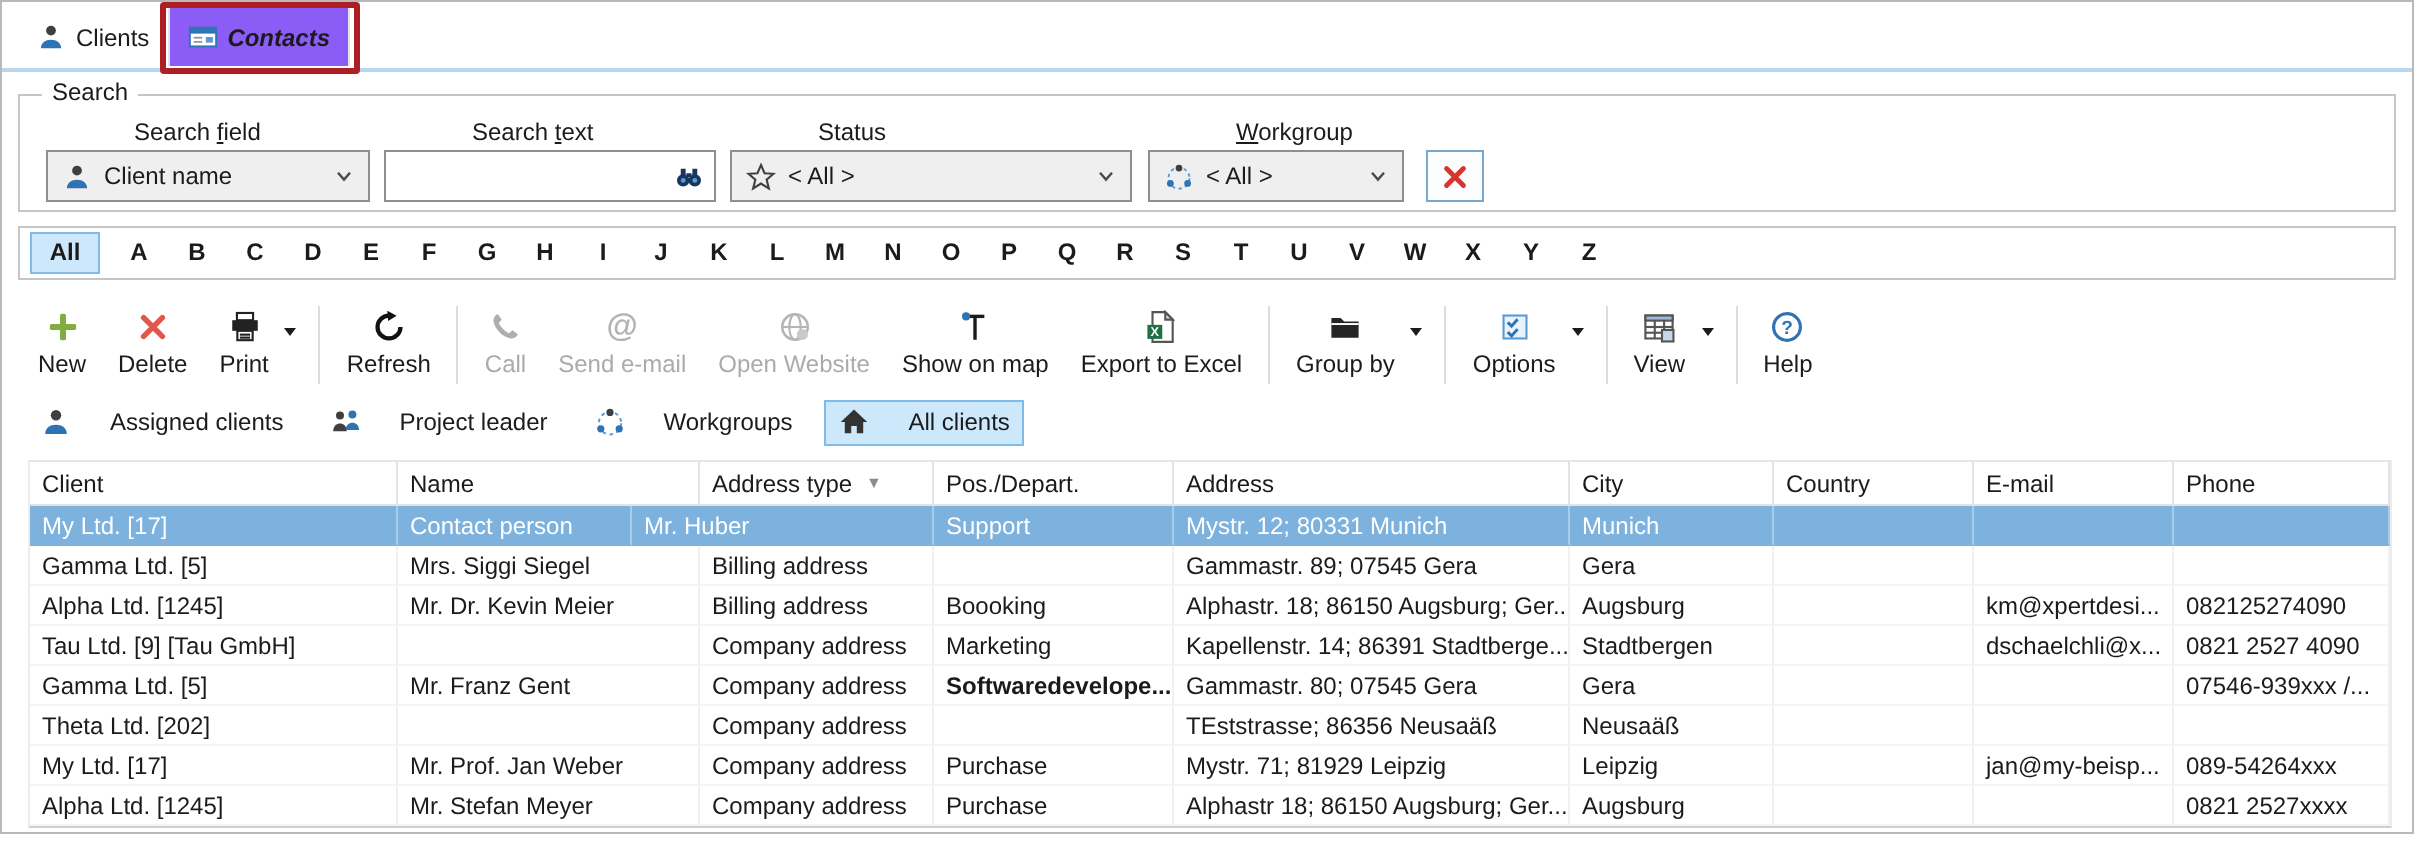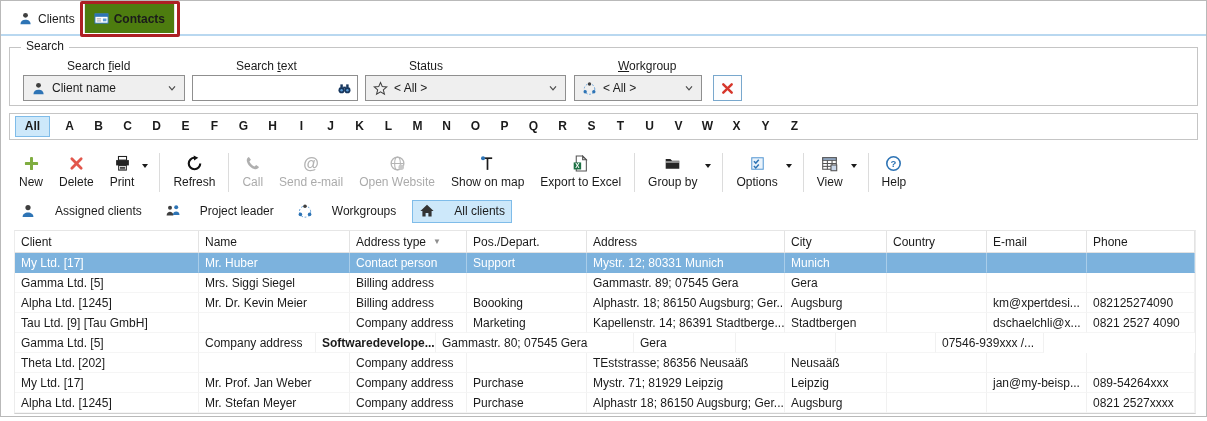--- a/index.html
+++ b/index.html
@@ -4,21 +4,21 @@
 <style>
   html,body{margin:0;padding:0;}
   body{width:1207px;height:421px;background:#fff;position:relative;overflow:hidden;
        font-family:"Liberation Sans","DejaVu Sans",sans-serif;font-size:12px;color:#1b1b1b;
        -webkit-font-smoothing:antialiased;}
   .app{position:absolute;left:0;top:0;width:1205px;height:415px;border:1px solid #B9B9B9;background:#fff;}
 
   
   .tabbar{position:absolute;left:8px;top:3px;height:29px;display:flex;align-items:stretch;z-index:2;}
   .tab{display:flex;align-items:center;gap:5px;padding:0 9px;font-size:12px;border-right:1px solid #E4E4E4;cursor:default;}
-  .tab.active{background:#4d7c0f;font-weight:700;}
+  .tab.active{background:#8b5cf6;font-weight:700;font-style:italic;}
   .tab svg{width:16px;height:16px;display:block;}
   .tab-underline{position:absolute;left:0px;top:33px;width:1205px;height:2px;background:#B9D8F0;}
   .annotation{position:absolute;border:3px solid #AD1F24;border-radius:2px;z-index:6;pointer-events:none;}
 
   
   .sgroup{position:absolute;left:8px;top:46px;width:1189px;height:59px;border:1px solid #C5C5C5;box-sizing:border-box;}
   .slegend{position:absolute;left:11px;top:-9px;background:#fff;padding:0 5px;font-size:12px;}
   .flabel{position:absolute;top:11px;font-size:12px;white-space:nowrap;margin-left:44px;}
   .akey{text-decoration:underline;}
   .combo{position:absolute;top:27px;height:26px;box-sizing:border-box;border:1px solid #8F8F8F;background:#EFEFEF;
@@ -429,22 +429,22 @@
         <div class="hcell" style="width: 100px;">
           <span>E-mail</span>
         </div>
         <div class="hcell" style="width: 108px;">
           <span>Phone</span>
         </div>
       </div>
     <div class="gbody">
         <div class="grow selected">
           <div class="gcell" style="width: 184px;">My Ltd. [17]</div>
+          <div class="gcell" style="width: 117px;">Contact person</div>
           <div class="gcell" style="width: 151px;">Mr. Huber</div>
-          <div class="gcell" style="width: 117px;">Contact person</div>
           <div class="gcell" style="width: 120px;">Support</div>
           <div class="gcell" style="width: 198px;">Mystr. 12; 80331 Munich</div>
           <div class="gcell" style="width: 102px;">Munich</div>
           <div class="gcell" style="width: 100px;"></div>
           <div class="gcell" style="width: 100px;"></div>
           <div class="gcell" style="width: 108px;"></div>
         </div>
         <div class="grow">
           <div class="gcell" style="width: 184px;">Gamma Ltd. [5]</div>
           <div class="gcell" style="width: 151px;">Mrs. Siggi Siegel</div>
@@ -473,20 +473,21 @@
           <div class="gcell" style="width: 117px;">Company address</div>
           <div class="gcell" style="width: 120px;">Marketing</div>
           <div class="gcell" style="width: 198px;">Kapellenstr. 14; 86391 Stadtberge...</div>
           <div class="gcell" style="width: 102px;">Stadtbergen</div>
           <div class="gcell" style="width: 100px;"></div>
           <div class="gcell" style="width: 100px;">dschaelchli@x...</div>
           <div class="gcell" style="width: 108px;">0821 2527 4090</div>
         </div>
         <div class="grow">
           <div class="gcell" style="width: 184px;">Gamma Ltd. [5]</div>
+          <div class="gcell" style="width: 151px;">Mr. Franz Gent</div>
           <div class="gcell" style="width: 117px;">Company address</div>
           <div class="gcell" style="width: 120px; font-weight: bold;">Softwaredevelope...</div>
           <div class="gcell" style="width: 198px;">Gammastr. 80; 07545 Gera</div>
           <div class="gcell" style="width: 102px;">Gera</div>
           <div class="gcell" style="width: 100px;"></div>
           <div class="gcell" style="width: 100px;"></div>
           <div class="gcell" style="width: 108px;">07546-939xxx /...</div>
         </div>
         <div class="grow">
           <div class="gcell" style="width: 184px;">Theta Ltd. [202]</div>

